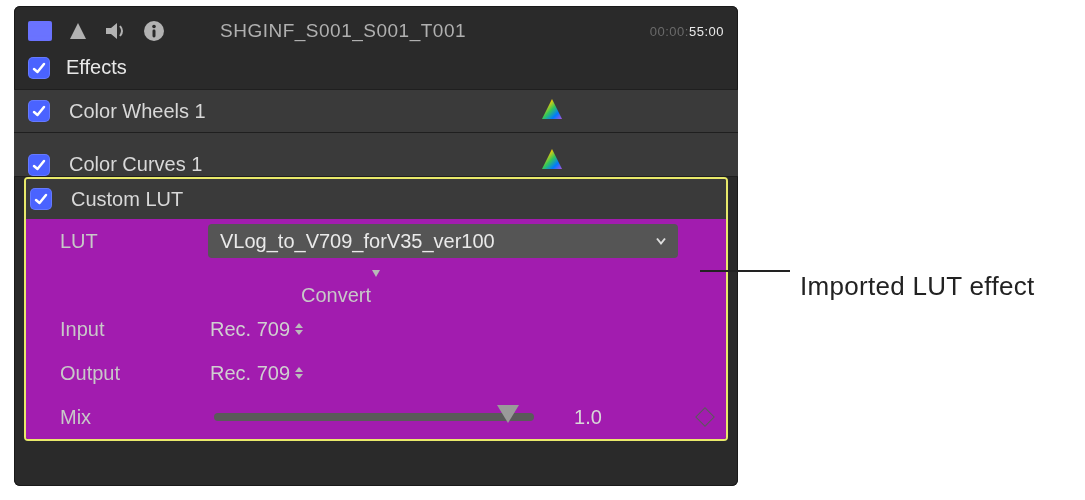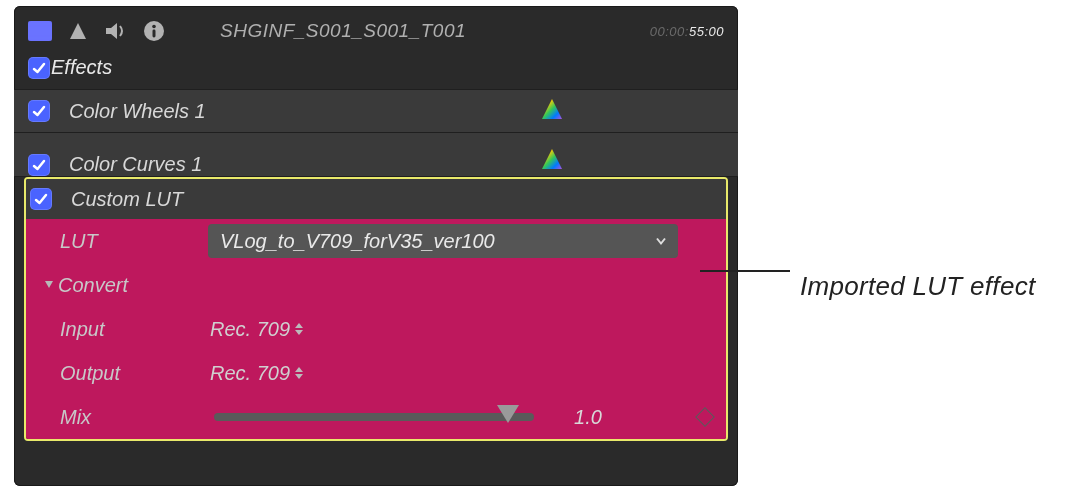--- a/index.html
+++ b/index.html
@@ -9,21 +9,20 @@
     background: #ffffff;
     font-family: "Helvetica Neue", Helvetica, Arial, sans-serif;
     font-size: 14px;
     color: #d0d0d0;
     overflow: hidden;
   }
   .stage {
     position: relative;
     width: 1085px;
     height: 468px;
-    font-style: italic;
   }
   .panel {
     position: absolute;
     left: 14px;
     top: 6px;
     width: 724px;
     height: 480px;
     background: #2a2a2a;
     border-radius: 6px;
     box-shadow: inset 0 0 0 1px #1a1a1a;
@@ -62,21 +61,21 @@
     width: 24px;
     height: 24px;
   }
   .icon svg { display: block; }
   .icon.selected svg * { fill: #6a73ff; stroke: #6a73ff; }
 
   
   .effects-header {
     display: flex;
     align-items: center;
-    gap: 1px;
+    gap: 16px;
     padding: 6px 10px 10px 14px;
     font-size: 20px;
     color: #e8e8e8;
   }
 
   
   .check {
     width: 22px;
     height: 22px;
     border-radius: 5px;
@@ -122,21 +121,21 @@
   }
   .focusbox .effect-row {
     background: #3a3a3a;
     border: none;
     padding-left: 4px;
     height: 40px;
   }
 
   
   .params {
-    background: #be185d;
+    background: #a21caf;
   }
   .param-row {
     display: flex;
     align-items: center;
     height: 44px;
     padding: 0 14px 0 10px;
     font-size: 20px;
     color: #c8c8c8;
   }
   .param-row .name {
@@ -333,21 +332,21 @@
               <span>VLog_to_V709_forV35_ver100</span>
               <span class="chev">
                 <svg width="14" height="14" viewBox="0 0 14 14">
                     <polyline points="3,5 7,10 11,5" fill="none" stroke="#ddd" stroke-width="2"></polyline>
                   </svg>
               </span>
             </div>
           </div>
         </div>
 
-        <div class="param-row" style="padding-left:14px;">
+        <div class="param-row" style="padding-left:14px;flex-direction:column;">
           <span class="icon" style="width:18px;">
             <svg width="12" height="12" viewBox="0 0 12 12">
                 <polygon points="2,2 10,2 6,9" fill="#b8b8b8"></polygon>
               </svg>
           </span>
           <div class="name">Convert</div>
         </div>
 
         <div class="param-row" style="padding-left:34px;">
           <div class="name">Input</div>

